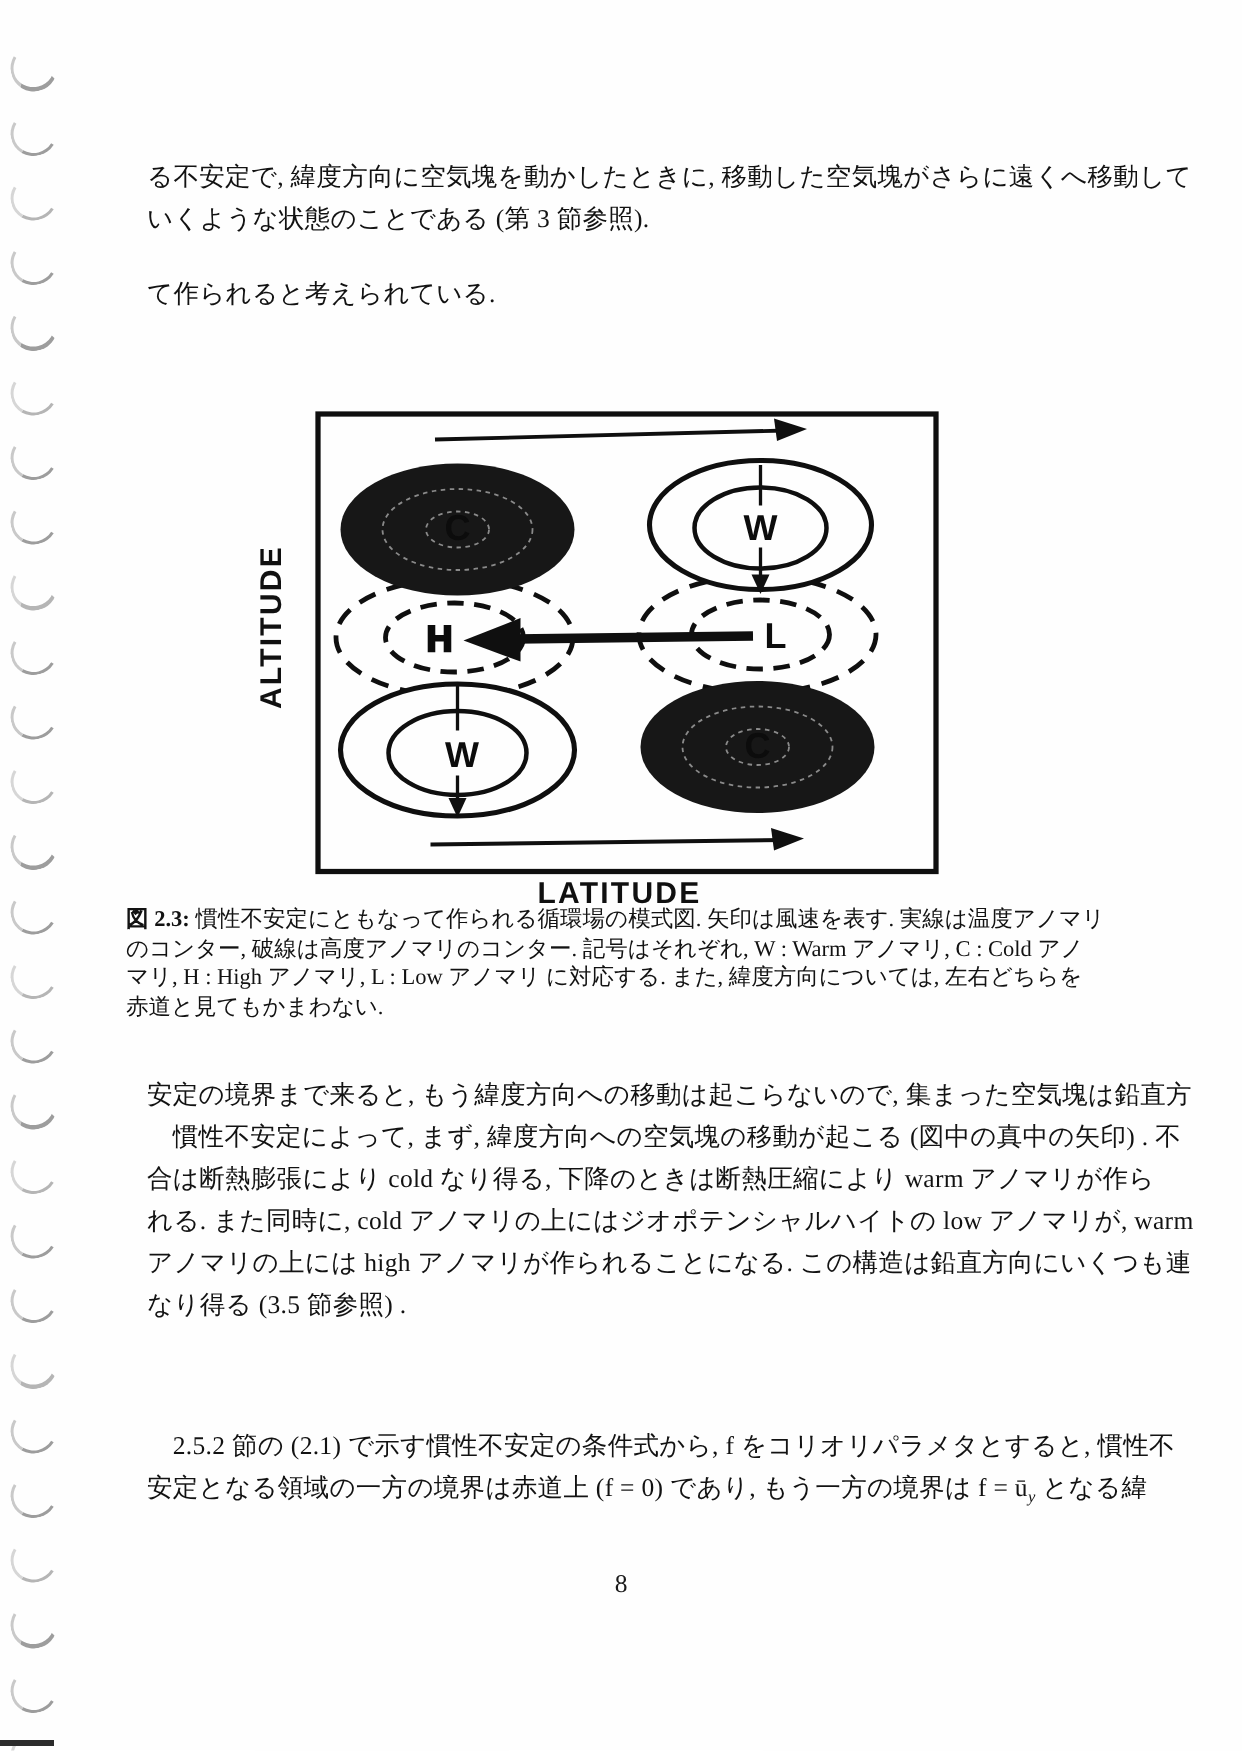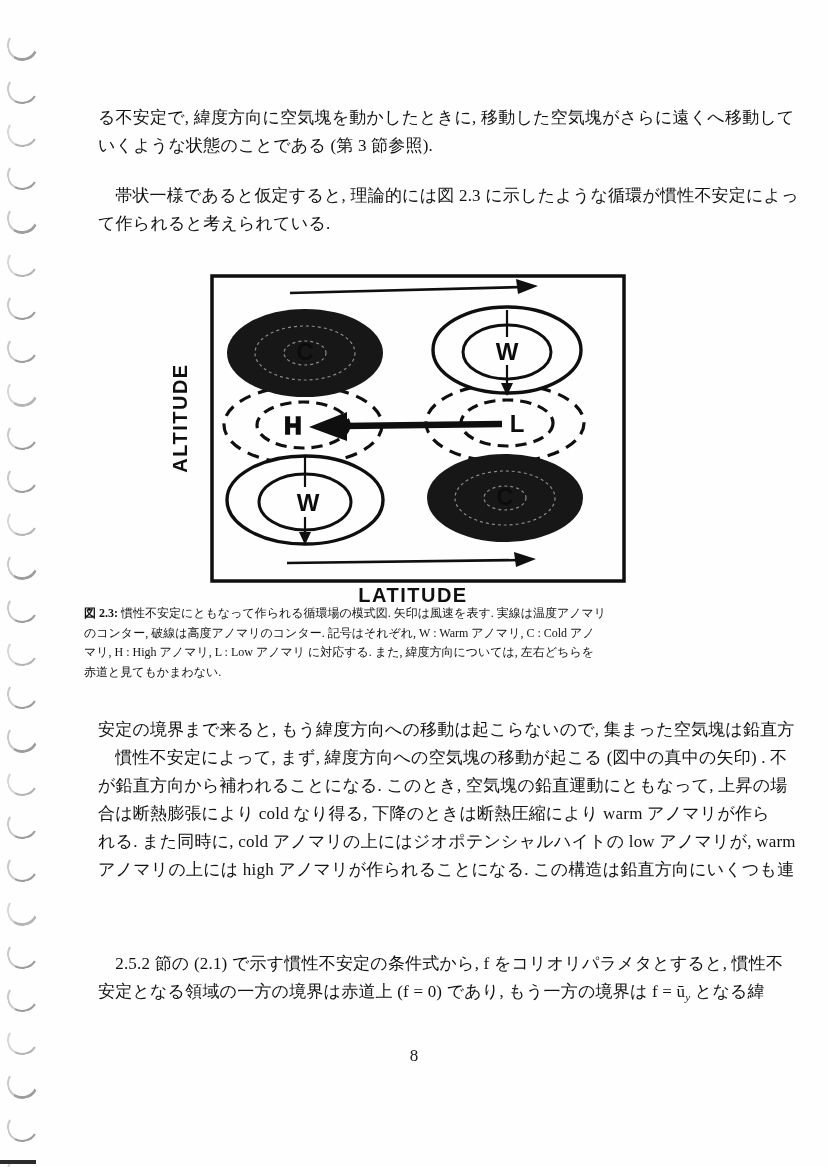--- a/index.html
+++ b/index.html
@@ -13,21 +13,21 @@
         border-bottom-color:#9d9d9d;border-left-color:#c9c9c9;
         transform:rotate(-14deg);}
   .hole:nth-child(3n){opacity:.75}
   .hole:nth-child(4n+1){border-bottom-width:3px}
   
   .para{position:absolute;left:98px;width:700px;font-size:17px;line-height:28px;
         letter-spacing:.2px;color:#121212;}
   .line{white-space:nowrap;}
   .sub{vertical-align:sub;font-size:11px;font-style:italic;}
   
-  .caption{position:absolute;left:84px;width:706px;font-size:12px;line-height:19.6px;color:#121212;}
+  .caption{position:absolute;left:84px;width:706px;font-size:15px;line-height:19.6px;color:#121212;}
   .cap-label{font-weight:bold;}
   
   .figsvg{position:absolute;left:158px;top:266px;}
   .axis-label{font-family:"Liberation Sans","DejaVu Sans",sans-serif;font-weight:bold;
               font-size:20px;letter-spacing:1.5px;fill:#101010;}
   .blob-label{font-family:"Liberation Sans","DejaVu Sans",sans-serif;font-weight:bold;
               font-size:24px;fill:#0c0c0c;text-anchor:middle;}
   .pageno{position:absolute;left:0;right:0;top:1046px;text-align:center;
           font-size:17px;color:#1a1a1a;}
   .scan-edge{position:absolute;left:0;top:1160px;width:36px;height:4px;background:#2b2b2b;}
@@ -66,21 +66,20 @@
       <div class="hole"></div>
       <div class="hole"></div>
     </div>
 
   <div class="para" style="top:104px">
     <div class="line">る不安定で, 緯度方向に空気塊を動かしたときに, 移動した空気塊がさらに遠くへ移動して</div>
     <div class="line">いくような状態のことである (第 3 節参照).</div>
   </div>
 
   <div class="para" style="top:182px">
-    <div class="line">　帯状一様であると仮定すると, 理論的には図 2.3 に示したような循環が慣性不安定によっ</div>
     <div class="line">て作られると考えられている.</div>
   </div>
 
   <svg class="figsvg" width="492" height="345" viewBox="0 0 492 345">
 
     <rect x="54" y="10" width="412" height="305" fill="none" stroke="#0f0f0f" stroke-width="3.5"></rect>
 
     <g>
       <line x1="132" y1="27" x2="366" y2="21" stroke="#0f0f0f" stroke-width="2.6"></line>
       <polygon points="380,20 358,13 360,28" fill="#0f0f0f"></polygon>
@@ -154,24 +153,24 @@
   <div class="caption" style="top:604px">
     <div class="line"><span class="cap-label">図 2.3:</span><span> 慣性不安定にともなって作られる循環場の模式図. 矢印は風速を表す. 実線は温度アノマリ</span></div>
     <div class="line">のコンター, 破線は高度アノマリのコンター. 記号はそれぞれ, W : Warm アノマリ, C : Cold アノ</div>
     <div class="line">マリ, H : High アノマリ, L : Low アノマリ に対応する. また, 緯度方向については, 左右どちらを</div>
     <div class="line">赤道と見てもかまわない.</div>
   </div>
 
   <div class="para" style="top:716px">
     <div class="line">安定の境界まで来ると, もう緯度方向への移動は起こらないので, 集まった空気塊は鉛直方</div>
     <div class="line">　慣性不安定によって, まず, 緯度方向への空気塊の移動が起こる (図中の真中の矢印) . 不</div>
-    <div class="line">が鉛直方向から補われることになる. このとき, 空気塊の鉛直運動にともなって, 上昇の場</div>
     <div class="line">合は断熱膨張により cold なり得る, 下降のときは断熱圧縮により warm アノマリが作ら</div>
     <div class="line">れる. また同時に, cold アノマリの上にはジオポテンシャルハイトの low アノマリが, warm</div>
     <div class="line">アノマリの上には high アノマリが作られることになる. この構造は鉛直方向にいくつも連</div>
+    <div class="line">なり得る (3.5 節参照) .</div>
   </div>
 
   <div class="para" style="top:950px">
     <div class="line">　2.5.2 節の (2.1) で示す慣性不安定の条件式から, f をコリオリパラメタとすると, 慣性不</div>
     <div class="line"><span>安定となる領域の一方の境界は赤道上 (f = 0) であり, もう一方の境界は f = ū</span><span class="sub">y</span><span> となる緯</span></div>
   </div>
 
   <div class="pageno">8</div>
 
   <div class="scan-edge"></div>

